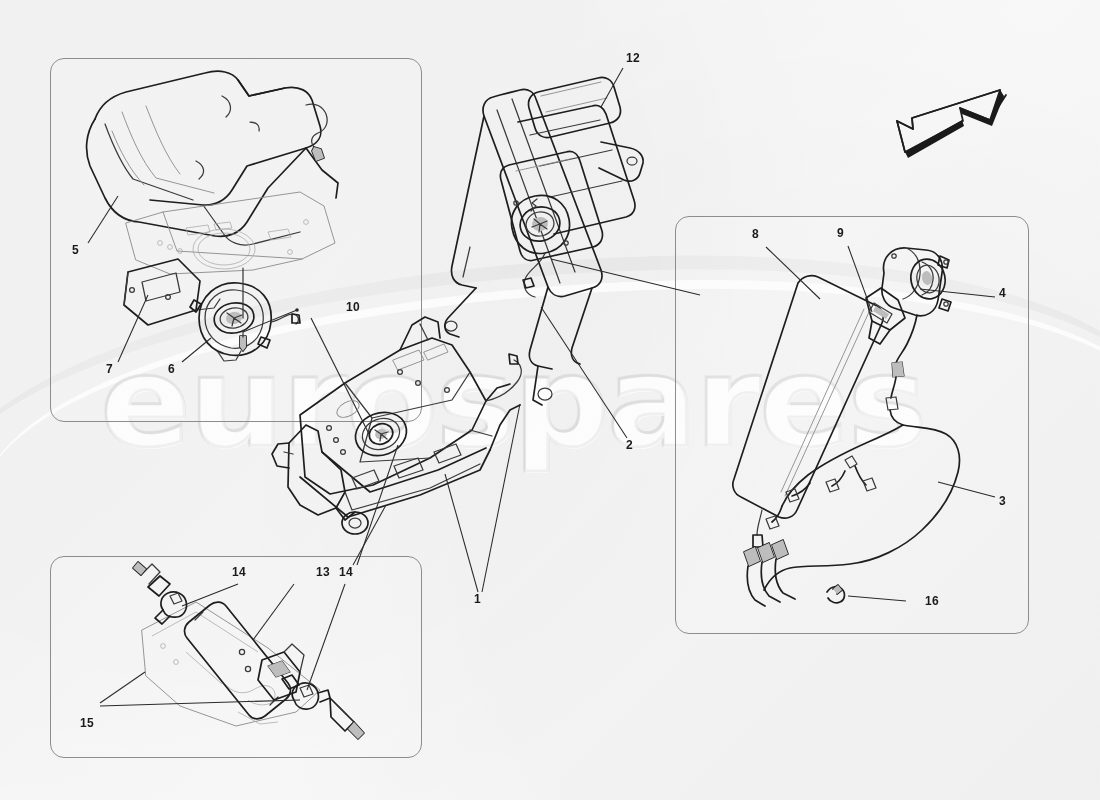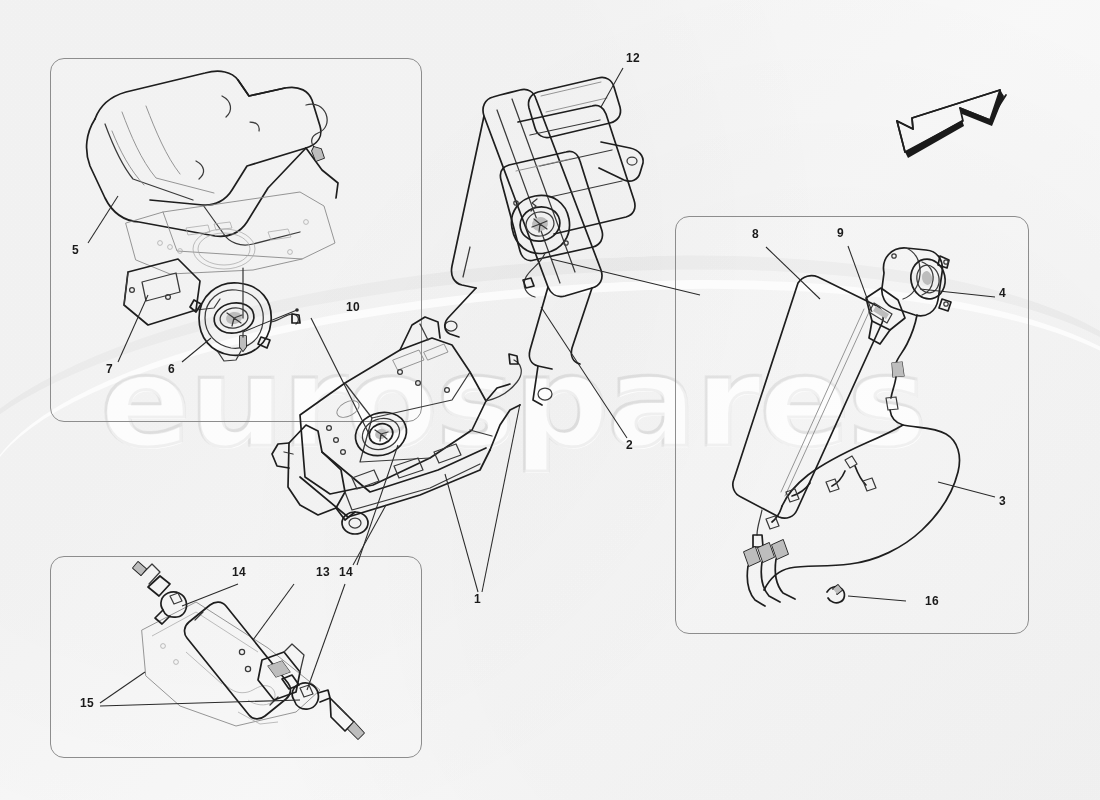--- a/index.html
+++ b/index.html
@@ -429,16 +429,16 @@
   <div class="lbl" style="left:168px; top:362px;">6</div>
   <div class="lbl" style="left:106px; top:362px;">7</div>
   <div class="lbl" style="left:752px; top:227px;">8</div>
   <div class="lbl" style="left:837px; top:226px;">9</div>
   <div class="lbl" style="left:300px; top:300px;margin-left:46px;">10</div>
   <div class="lbl" style="left:626px; top:438px;">2</div>
   <div class="lbl" style="left:626px; top:51px;">12</div>
   <div class="lbl" style="left:288px; top:565px;margin-left:28px;">13</div>
   <div class="lbl" style="left:232px; top:565px;">14</div>
   <div class="lbl" style="left:339px; top:565px;">14</div>
-  <div class="lbl" style="left:80px;  top:696px;text-align:right;">15</div>
+  <div class="lbl" style="left:80px;  top:716px;text-align:right;">15</div>
   <div class="lbl" style="left:906px; top:594px;margin-left:19px;">16</div>
 
 </div>
 
 </body></html>

